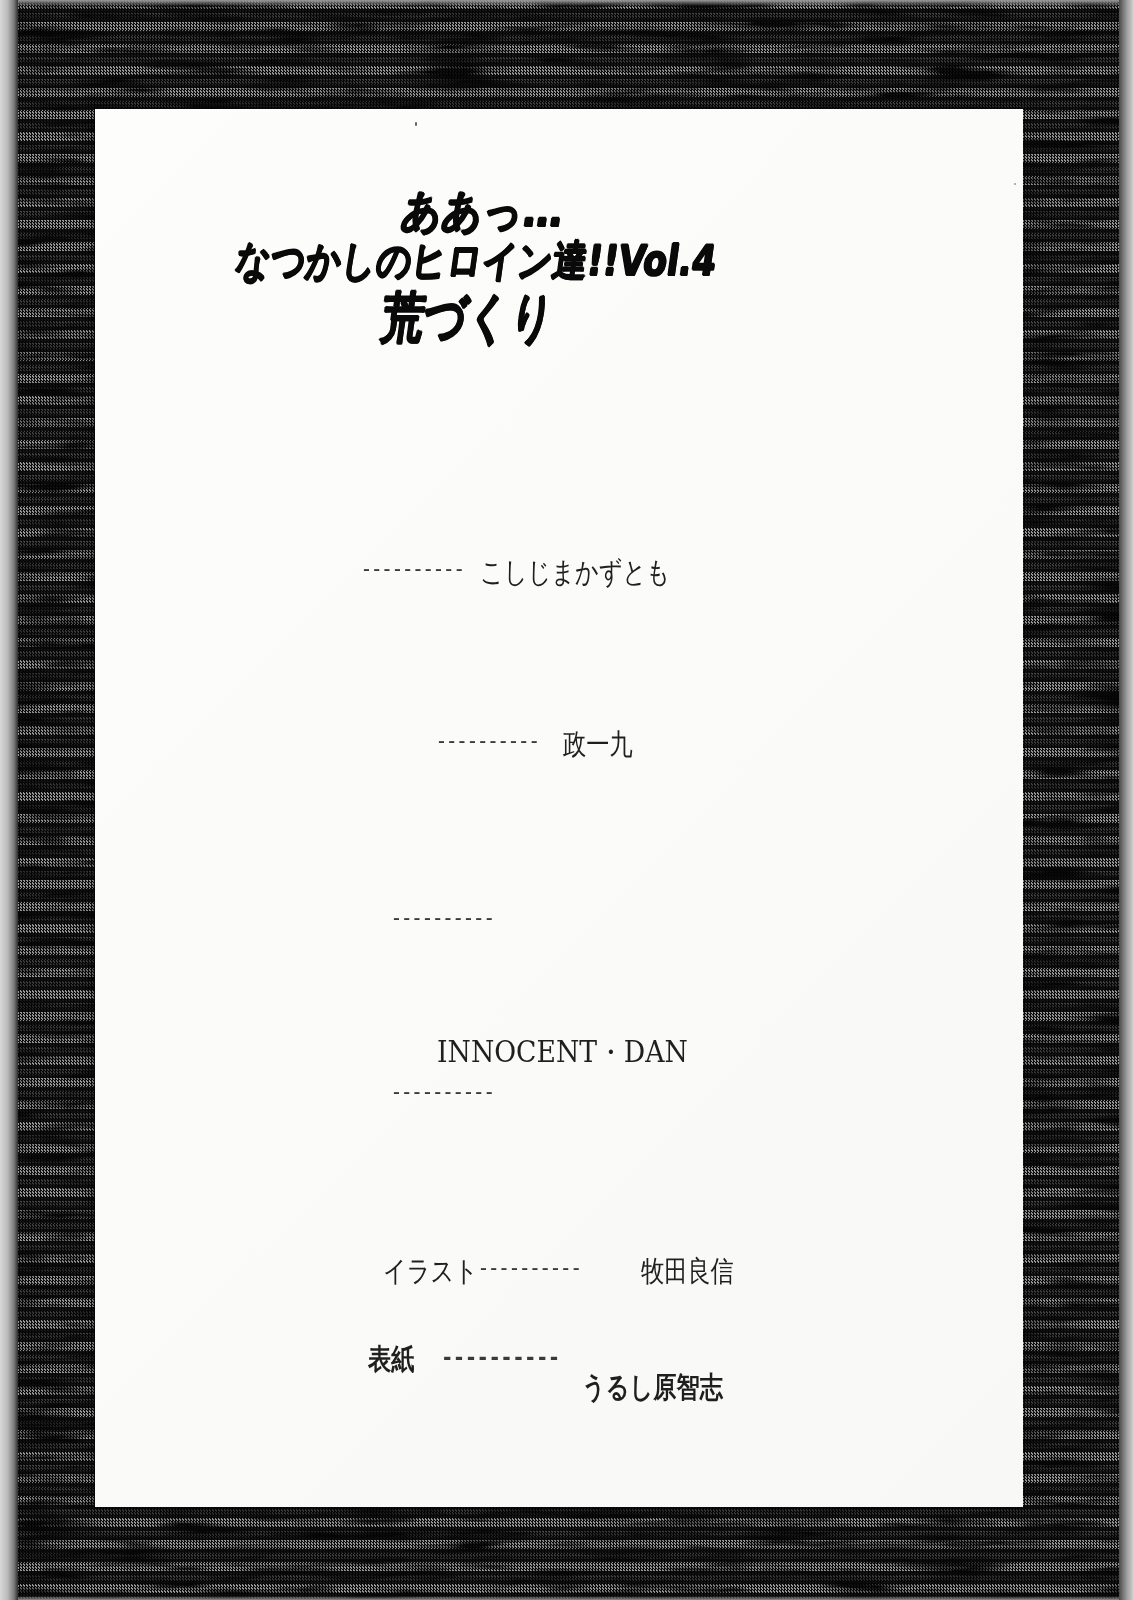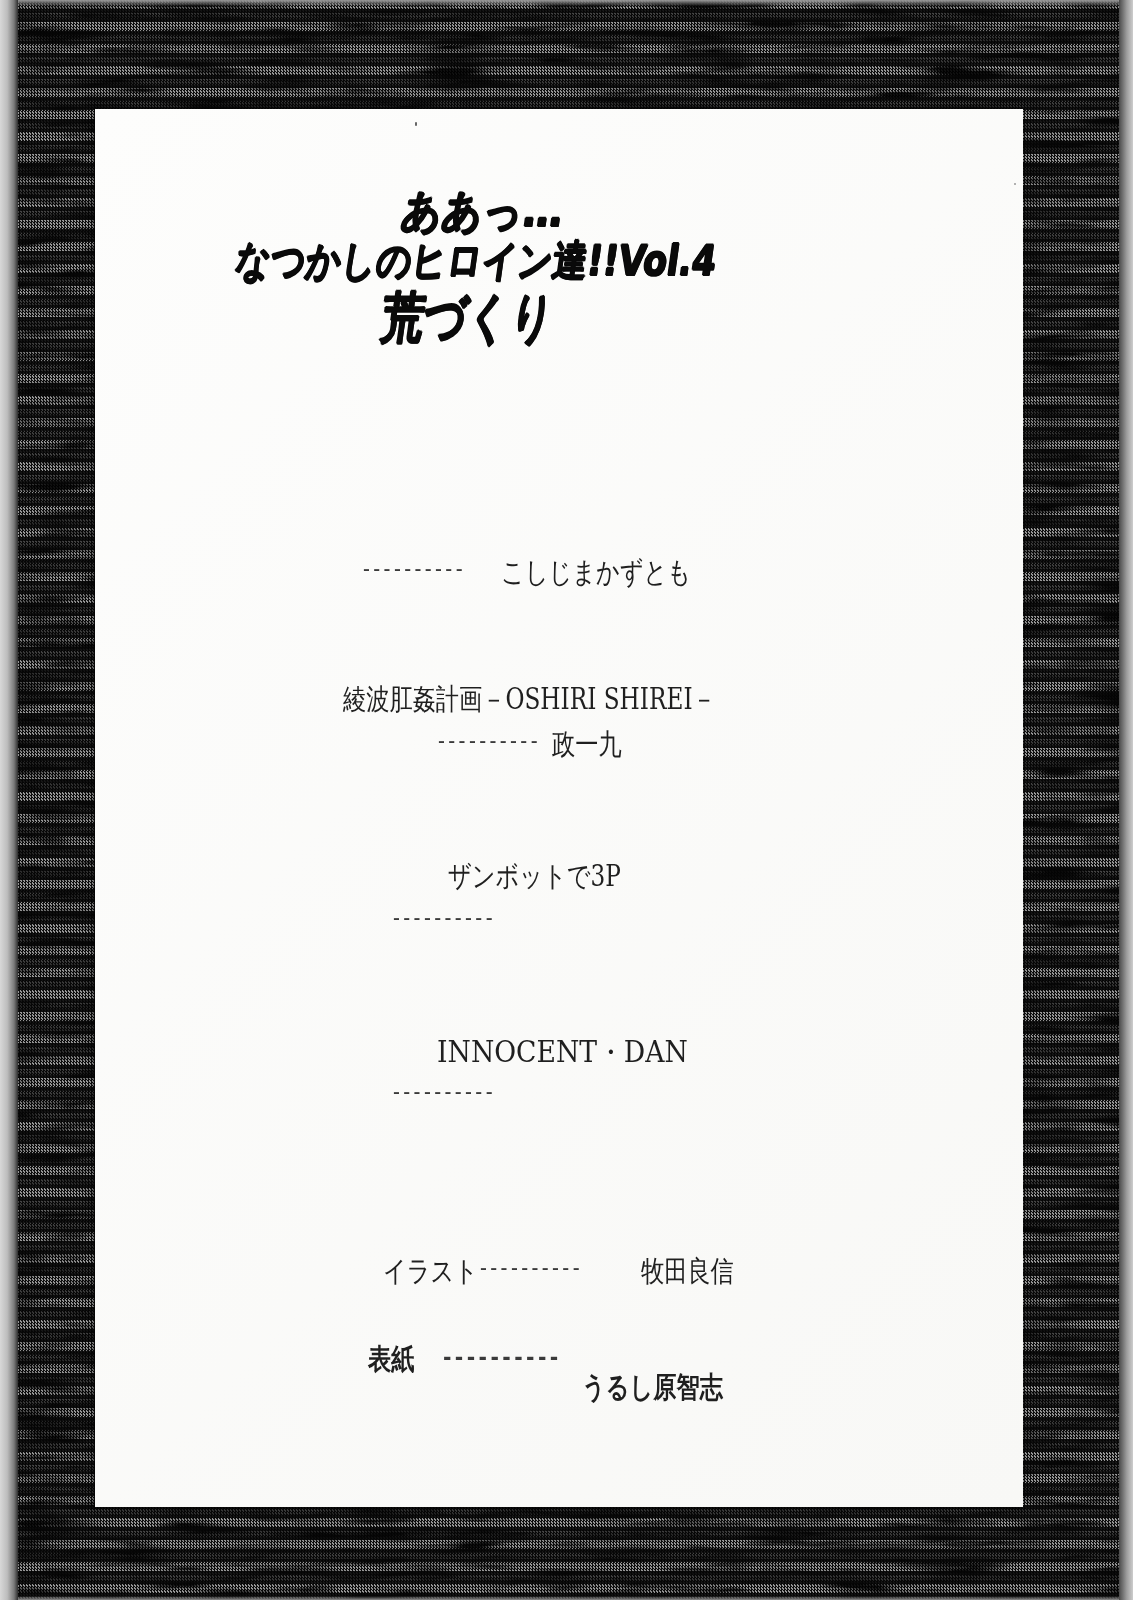--- a/index.html
+++ b/index.html
@@ -96,34 +96,28 @@
     <div class="speck speck-b"></div>
 
     <div class="title">
       <span class="t-line t1"><span>ああっ…</span></span>
       <span class="t-line t2"><span>なつかしのヒロイン達!!Vol.4</span></span>
       <span class="t-line t3"><span>荒づくり</span></span>
     </div>
 
     <div class="credit-row" style="top:444px;">
       <span class="dashes" style="left:268px;">----------</span>
-      <span class="author" style="left:406px;"><span class="squish">こしじまかずとも</span></span>
+      <span class="author" style="left:385px;"><span class="squish">こしじまかずとも</span></span>
     </div>
 
-    <div class="line entry-title" style="left:248px;top:571px;">
-      <span class="squish">綾波肛姦計画－OSHIRI SHIREI－</span>
-    </div>
     <div class="credit-row" style="top:616px;">
       <span class="dashes" style="left:343px;">----------</span>
-      <span class="author" style="left:457px;"><span class="squish">政一九</span></span>
+      <span class="author" style="left:468px;"><span class="squish">政一九</span></span>
     </div>
 
-    <div class="line entry-title" style="left:353px;top:748px;">
-      <span class="squish">ザンボットで3P</span>
-    </div>
     <div class="credit-row" style="top:793px;">
       <span class="dashes" style="left:298px;">----------</span>
     </div>
 
     <div class="line entry-title" style="left:333px;top:924px;margin-left:9px;">
       <span class="squish" style="transform:scaleX(.92);">INNOCENT・DAN</span>
     </div>
     <div class="credit-row" style="top:967px;">
       <span class="dashes" style="left:298px;">----------</span>
     </div>

